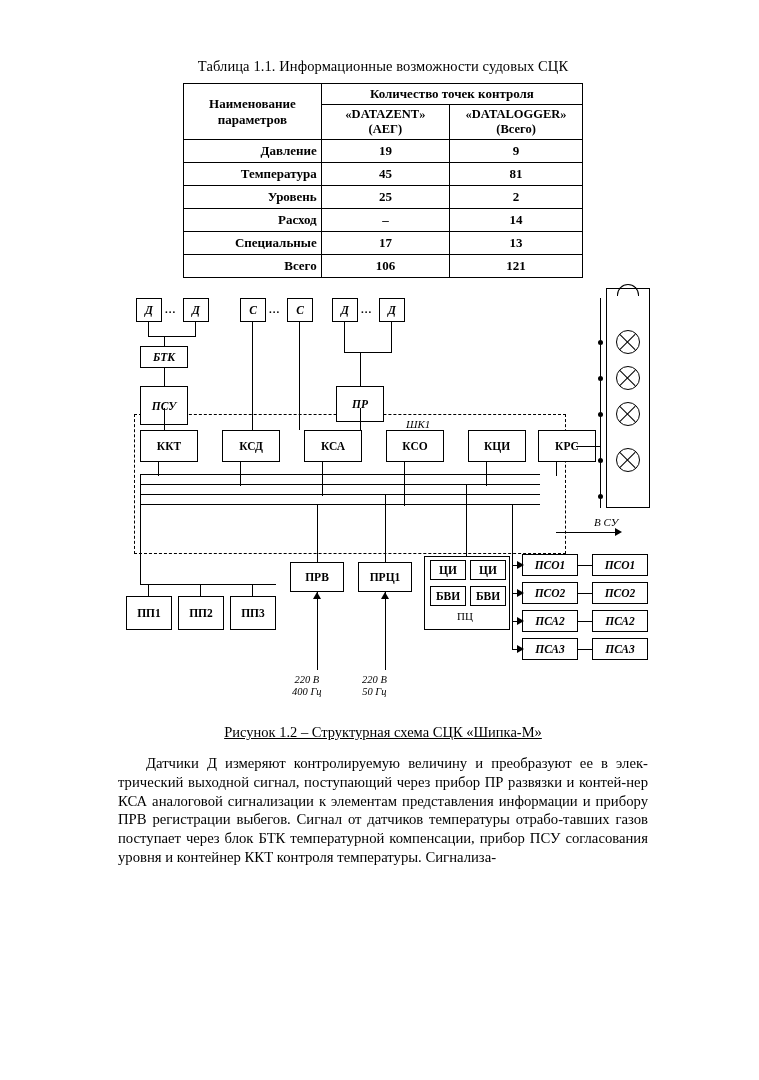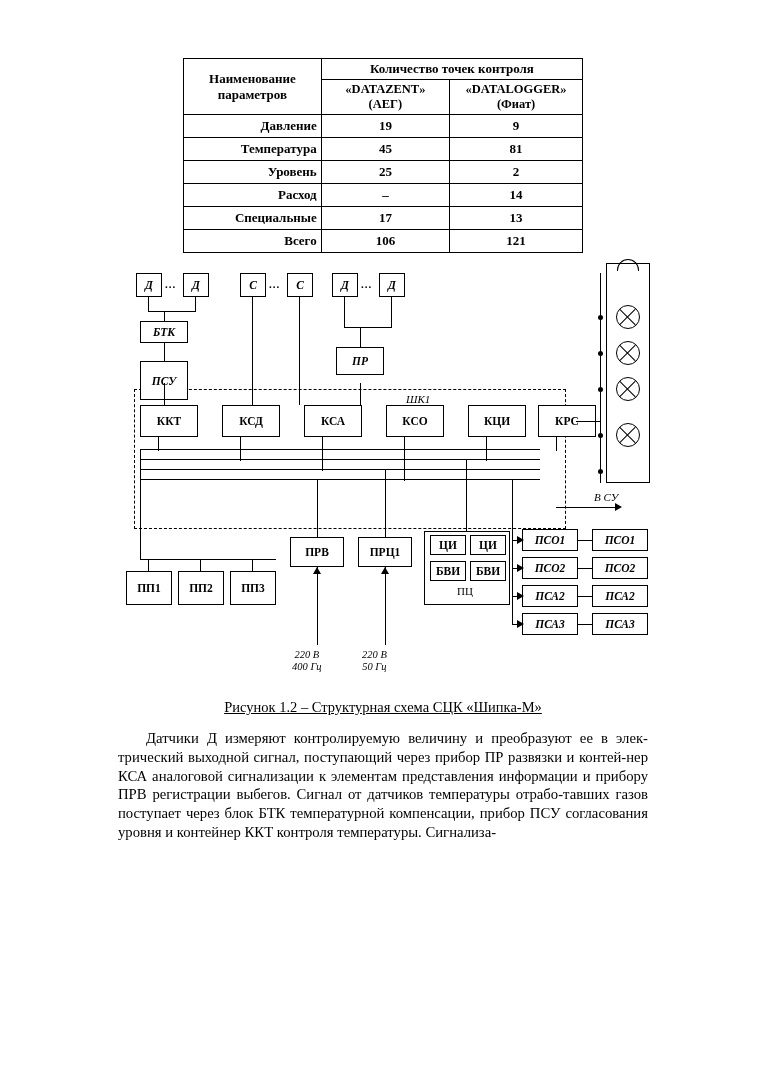--- a/index.html
+++ b/index.html
@@ -177,35 +177,36 @@
     text-align: center;
     font-size: 14px;
   }
 </style>
 </head>
 <body>
 
 <div class="page">
   <div class="content">
 
+    <div class="table-caption">Таблица 1.1. Информационные возможности судовых СЦК</div>
 
     <table class="info">
       <thead>
         <tr>
           <th class="hdr-tall" rowspan="2" style="width:140px">Наименование параметров</th>
           <th colspan="2">Количество точек контроля</th>
         </tr>
         <tr>
           <th class="hdr2" style="width:130px">
             <span>«DATAZENT»</span><br>
             <span>(АЕГ)</span>
           </th>
           <th class="hdr2" style="width:130px">
             <span>«DATALOGGER»</span><br>
-            <span>(Фиат)</span>
+            <span>(Всего)</span>
           </th>
         </tr>
       </thead>
       <tbody>
         <tr>
           <td class="param">Давление</td>
           <td>19</td>
           <td>9</td>
         </tr>
         <tr>
@@ -265,21 +266,21 @@
       <div class="line vline" style="left:46px; top:120px; height:22px;"></div>
 
       <div class="line vline" style="left:134px; top:34px; height:108px;"></div>
       <div class="line vline" style="left:181px; top:34px; height:108px;"></div>
 
       <div class="line vline" style="left:226px; top:34px; height:30px;"></div>
       <div class="line vline" style="left:273px; top:34px; height:30px;"></div>
       <div class="line hline" style="left:226px; top:64px; width:48px;"></div>
       <div class="line vline" style="left:242px; top:64px; height:34px;"></div>
 
-      <div class="box ital" style="left:218px; top:84px; width:48px; height:28px;">ПР</div>
+      <div class="box ital" style="left:218px; top:98px; width:48px; height:36px;">ПР</div>
       <div class="line vline" style="left:242px; top:120px; height:22px;"></div>
 
       <div class="box" style="left:22px; top:142px; width:58px; height:32px;">ККТ</div>
       <div class="box" style="left:104px; top:142px; width:58px; height:32px;">КСД</div>
       <div class="box" style="left:186px; top:142px; width:58px; height:32px;">КСА</div>
       <div class="box" style="left:268px; top:142px; width:58px; height:32px;">КСО</div>
       <div class="box" style="left:350px; top:142px; width:58px; height:32px;">КЦИ</div>
       <div class="box" style="left:420px; top:142px; width:58px; height:32px;">КРС</div>
 
       <div class="line hline" style="left:22px; top:186px; width:400px;"></div>

